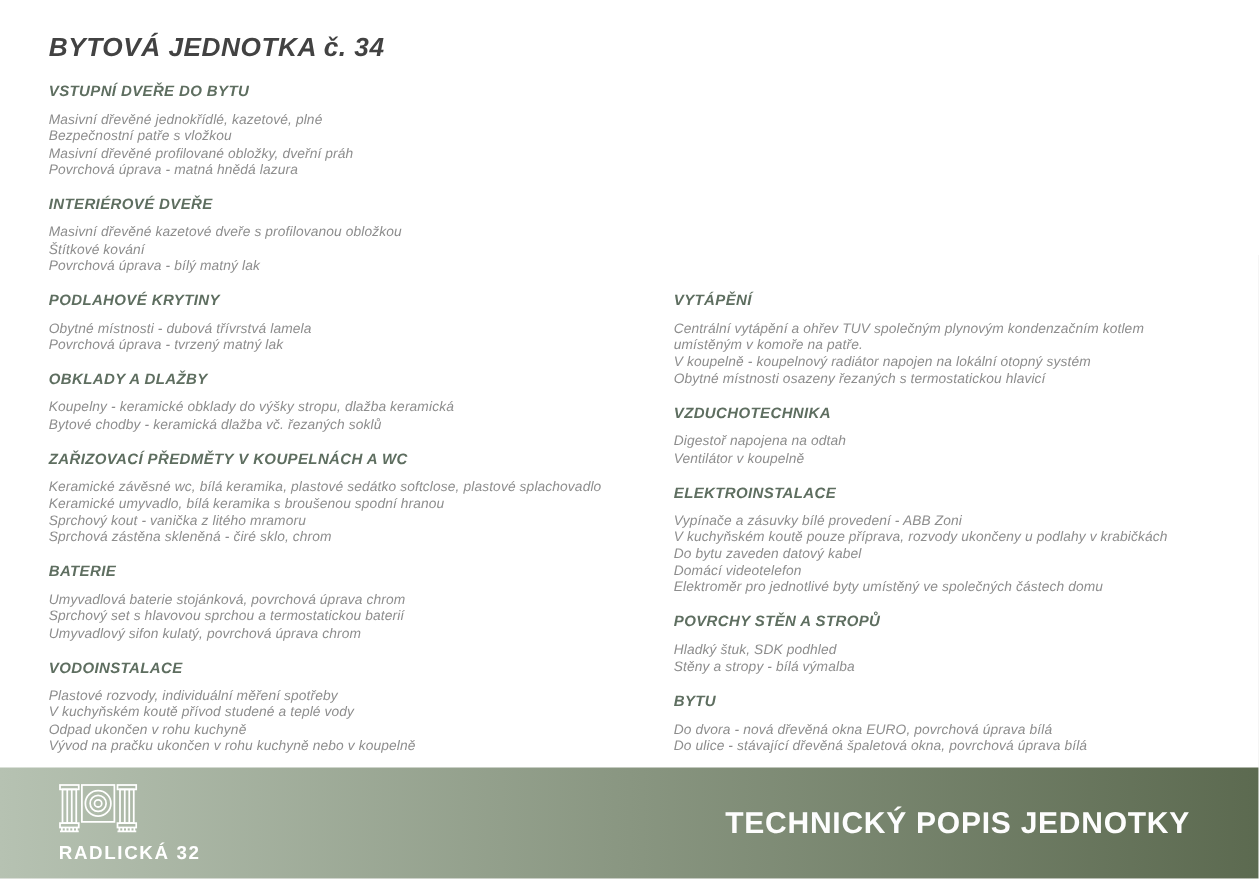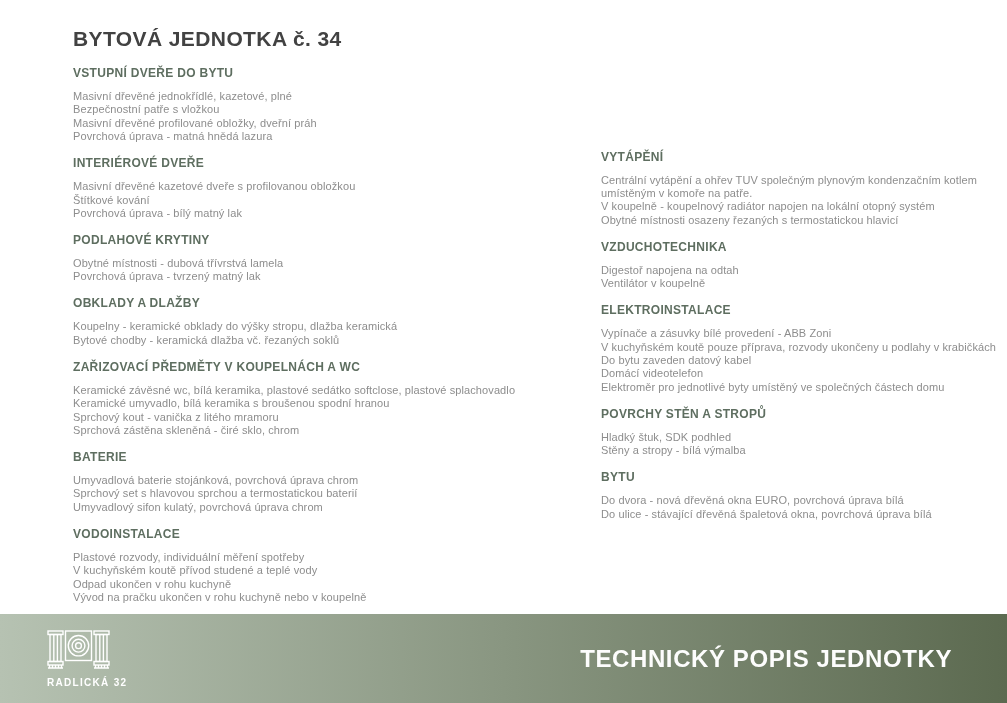--- a/index.html
+++ b/index.html
@@ -6,31 +6,32 @@
   .page{
     position:relative;
     width:1007px;height:703px;
     margin:0 auto;
     background:#ffffff;
     overflow:hidden;
     font-family:"Liberation Sans","DejaVu Sans",sans-serif;
   }
   .content{
     position:absolute;top:0;left:0;right:0;
-    padding:28px 47px 0 73px;
+    padding:28px 47px 0 39px;
     box-sizing:border-box;
+    font-style:italic;
   }
   .page-title{
     margin:0 0 16px 0;
     font-size:21px;line-height:22px;
     font-weight:700;
     letter-spacing:.4px;
     color:var(--c-title,#424242);
   }
-  .columns{display:flex;align-items:center;gap:28px;}
+  .columns{display:flex;align-items:flex-end;}
   .col-left{width:500px;flex:0 0 500px;}
   .col-right{flex:1 1 auto;min-width:0;}
   .spec-section{margin:0 0 12.6px 0;}
   .spec-section h2{
     margin:0 0 10px 0;
     font-size:12px;line-height:14px;
     font-weight:700;
     letter-spacing:.3px;
     color:var(--c-heading,#5e6e60);
   }
@@ -49,21 +50,21 @@
     padding:0 55px 0 47px;
     box-sizing:border-box;
   }
   .logo-block{
     display:flex;flex-direction:column;align-items:flex-start;
     color:#ffffff;
   }
   .logo-block svg{display:block;}
   .logo-label{
     margin-top:6px;
-    font-size:10px;font-weight:700;
+    font-size:15px;font-weight:700;
     letter-spacing:1.3px;
     color:#ffffff;
   }
   .banner-title{
     font-size:24px;font-weight:700;
     letter-spacing:.6px;
     color:#fdfdfd;
     white-space:nowrap;
   }
 </style>

